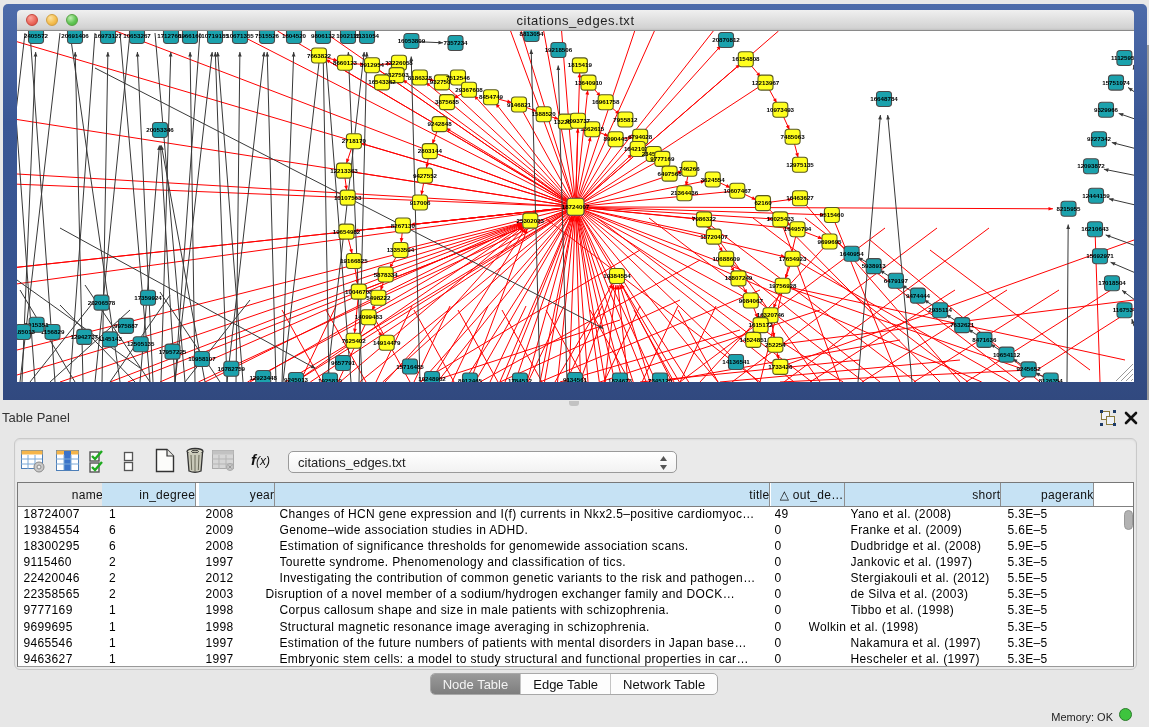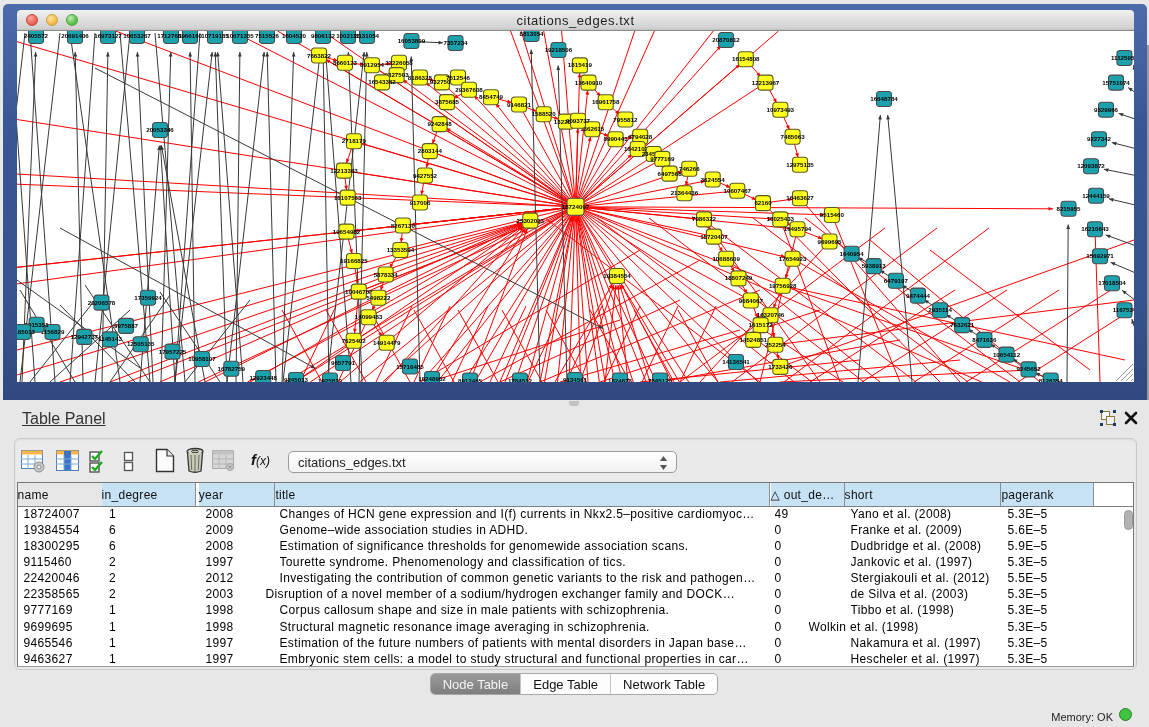--- a/index.html
+++ b/index.html
@@ -3,25 +3,25 @@
 * { margin:0; padding:0; box-sizing:border-box; }
 html,body { width:1149px; height:727px; font-family:"Liberation Sans",sans-serif; }
 #app { position:relative; width:1149px; height:727px; background:#e8e8e8; overflow:hidden; }
 #rightstrip { position:absolute; right:0; top:45px; width:4px; height:682px; background:#9b9b9b; border-left:1px solid #7c7c7c; }
 #win { position:absolute; left:3px; top:4px; width:1144px; height:396px; background:linear-gradient(#4d6baa,#3a5795 30%,#36538f 75%,#31497f); border-radius:5px 5px 0 0; }
 #titlebar { position:absolute; left:14px; top:6px; width:1117px; height:21px; background:linear-gradient(#f0f0f0,#d2d2d2 90%,#c2c2c2); border-bottom:1px solid #8a8a8a; border-radius:4px 4px 0 0; }
 #title { position:absolute; width:100%; text-align:center; top:3px; font-size:13px; font-weight:normal; letter-spacing:0.55px; color:#222; }
 .tl { position:absolute; top:4px; width:12px; height:12px; border-radius:50%; }
 #canvas { position:absolute; left:14px; top:27px; width:1117px; height:351px; background:#fff; }
 #tpanel { position:absolute; left:0; top:400px; width:1149px; height:327px; background:#e7e7e7; }
-#tptitle { position:absolute; left:22px; top:10px; font-size:16px; color:#333;text-decoration:underline; }
+#tptitle { position:absolute; left:2px; top:10px; font-size:13px; color:#333; }
 #innerpanel { position:absolute; left:14px; top:38px; width:1123px; height:232px; background:#eaeaea; border:1px solid #c9c9c9; border-radius:6px; box-shadow:inset 0 1px 2px rgba(0,0,0,0.06); }
 #combo { position:absolute; left:288px; top:50.5px; width:389px; height:22px; background:linear-gradient(#fff,#f2f2f2); border:1px solid #9a9a9a; border-radius:5px; font-size:13px; color:#222; padding:3px 0 0 9px; }
 #table { position:absolute; left:16.5px; top:81.5px; width:1117px; height:185px; background:#fff; border:1px solid #787878; border-bottom:1px solid #999; overflow:hidden; }
-.hcell { position:absolute; top:0; height:23.5px; background:#c6e2f4; border-right:1px solid #8e8e8e; font-size:12px; color:#111; text-align:left; padding-top:5px; letter-spacing:0.3px; }
+.hcell { position:absolute; top:0; height:23.5px; background:#c6e2f4; border-right:1px solid #8e8e8e; font-size:12px; color:#111; text-align:right; padding-top:5px; letter-spacing:0.3px; }
 #thead { position:absolute; left:0; top:0; width:1115px; height:24px; border-bottom:1px solid #808080; }
 .trow { position:absolute; left:0; width:1115px; height:16px; font-size:12px; color:#000; letter-spacing:0.35px; }
 .trow span { position:absolute; white-space:nowrap; overflow:hidden; }
 #vsb { position:absolute; left:1106px; top:25px; width:10px; height:159px; }
 #vsbthumb { position:absolute; left:0; top:2px; width:9px; height:20px; background:#b2b2b2; border:1px solid #999; border-radius:5px; }
 #tabs { position:absolute; left:429.7px; top:273px; height:21.5px; display:flex; border:1px solid #a8a8a8; border-radius:5px; overflow:hidden; background:#fdfdfd; }
 .tab { font-size:13px; padding:3px 12px 0 12px; color:#111; border-right:1px solid #c4c4c4; }
 #tab1 { background:linear-gradient(#9a9a9a,#7e7e7e); color:#f4f4f4; }
 #memory { position:absolute; right:36px; top:311px; font-size:11px; color:#222; }
 #memdot { position:absolute; right:17px; top:308px; width:13px; height:13px; border-radius:50%; background:#3ec43e; border:1.5px solid #2c7a2c; }

